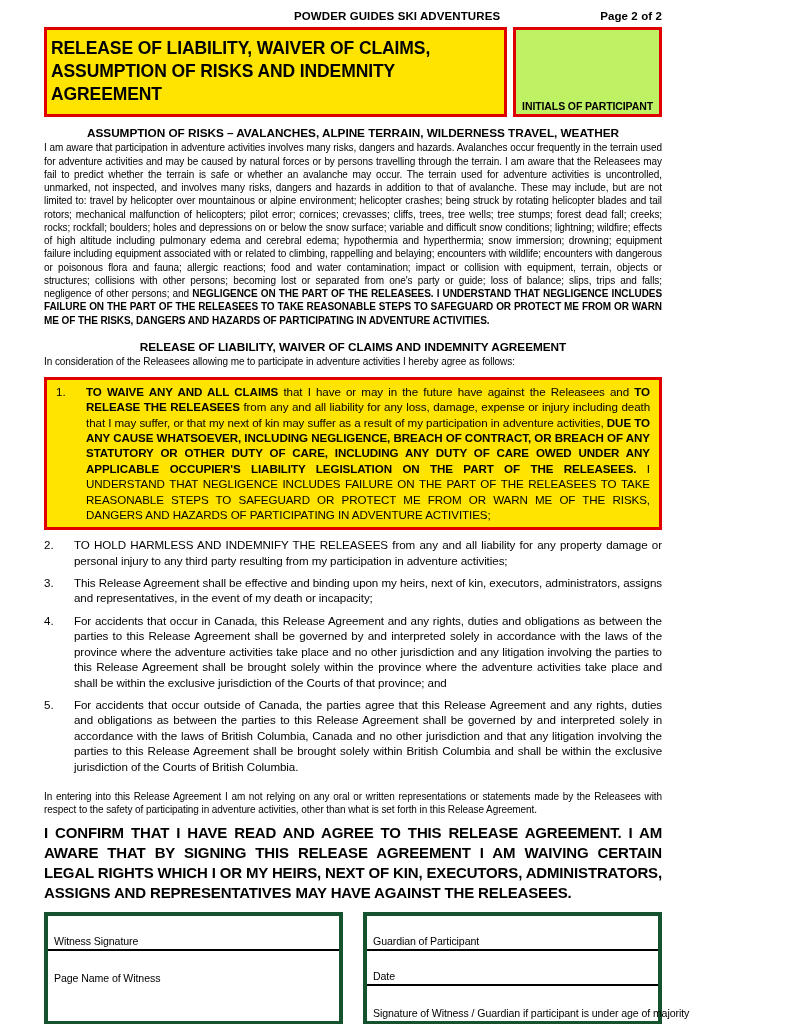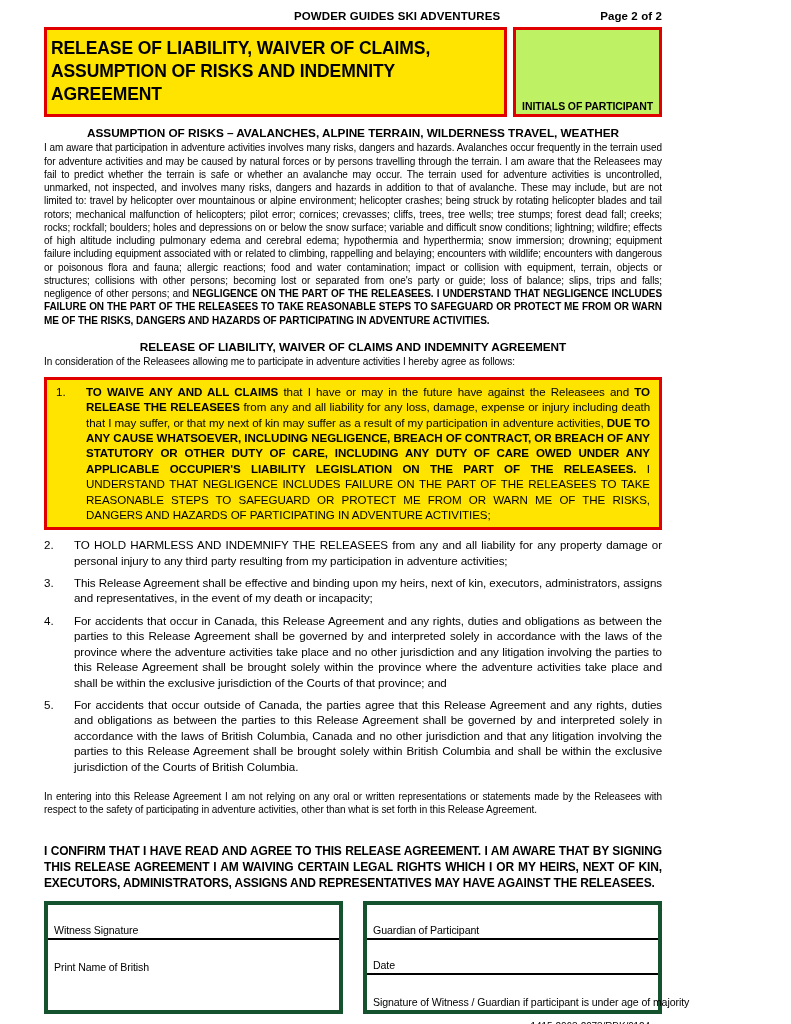--- a/index.html
+++ b/index.html
@@ -147,26 +147,26 @@
   ol.clauses > li .txt {
     flex: 1 1 auto;
     font-size: 11.6px;
     line-height: 1.33;
     text-align: justify;
     letter-spacing: -0.08px;
   }
 
   
   .confirm {
-    font-size: 12px;
+    font-size: 15px;
     font-weight: bold;
     line-height: 1.33;
     text-align: justify;
     letter-spacing: -0.15px;
-    margin-top: 28px;
+    margin-top: 7px;
   }
 
   
   .sig-row {
     display: flex;
     gap: 20px;
     margin-top: 9px;
   }
   .sig-col {
     flex: 1 1 0;
@@ -257,21 +257,21 @@
   <p class="body">In entering into this Release Agreement I am not relying on any oral or written representations or statements made by the Releasees with respect to the safety of participating in adventure activities, other than what is set forth in this Release Agreement.</p>
 
   <div class="confirm">I CONFIRM THAT I HAVE READ AND AGREE TO THIS RELEASE AGREEMENT.  I AM AWARE THAT BY SIGNING THIS RELEASE AGREEMENT I AM WAIVING CERTAIN LEGAL RIGHTS WHICH I OR MY HEIRS, NEXT OF KIN, EXECUTORS, ADMINISTRATORS, ASSIGNS AND REPRESENTATIVES MAY HAVE AGAINST THE RELEASEES.</div>
 
   <div class="sig-row">
     <div class="sig-col">
       <div class="sig-cell">
         <span class="cap">Witness Signature</span>
       </div>
       <div class="sig-cell">
-        <span class="cap">Print Name of British</span>
+        <span class="cap">Page Name of Witness</span>
       </div>
     </div>
     <div class="sig-col">
       <div class="sig-cell">
         <span class="cap">Guardian of Participant</span>
       </div>
       <div class="sig-cell">
         <span class="cap">Date</span>
       </div>
       <div class="sig-cell">

